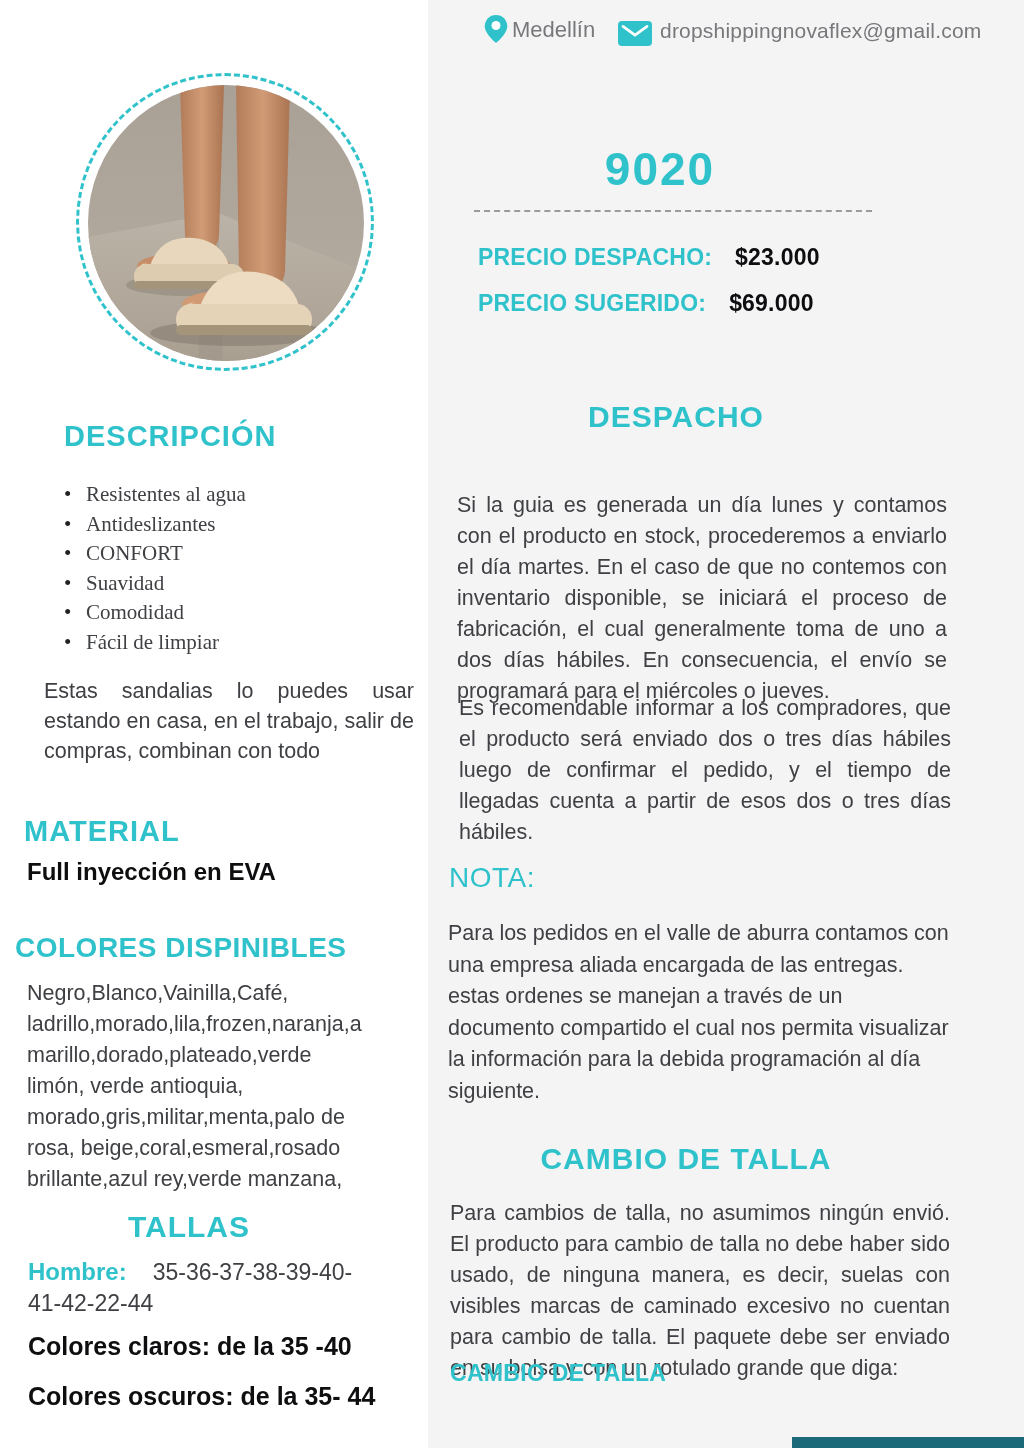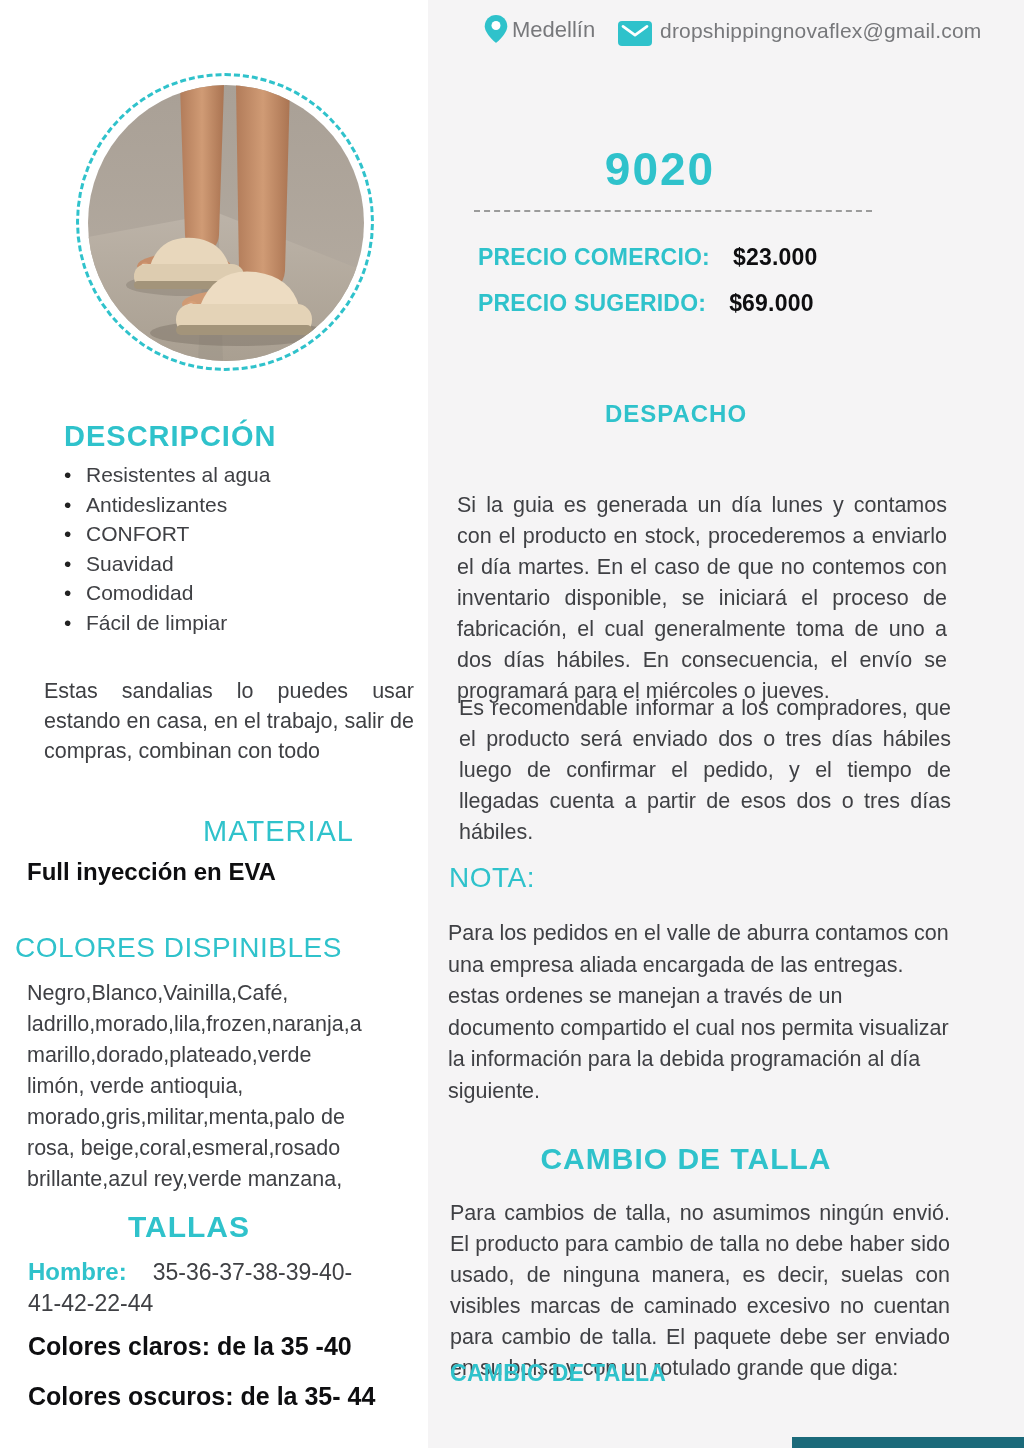--- a/index.html
+++ b/index.html
@@ -40,37 +40,37 @@
   .price-2{left:478px;top:290px;}
   .price-label{color:var(--accent);}
   .price-value{color:var(--black);margin-left:23px;}
 
   
   .photo-ring{left:76px;top:73px;width:298px;height:298px;border:3px dashed var(--accent);border-radius:50%;}
   .photo-circle{left:88px;top:85px;width:276px;height:276px;border-radius:50%;overflow:hidden;}
 
   
   .h-desc{left:64px;top:420px;font-size:29px;font-weight:800;color:var(--accent);letter-spacing:1px;}
-  .bullets{left:62px;top:460px;width:350px;list-style:none;}
+  .bullets{left:62px;top:480px;width:350px;list-style:none;font-family:Liberation Serif, serif;}
   .bullets li{font-size:21px;color:var(--ink);line-height:29.5px;padding-left:24px;position:relative;}
   .bullets li::before{content:"•";position:absolute;left:2px;color:#222;}
   .desc-par{left:44px;top:676px;width:370px;font-size:21.5px;line-height:30px;color:var(--ink);text-align:justify;}
-  .h-material{left:24px;top:815px;width:330px;text-align:right;font-size:29px;font-weight:400;color:var(--accent);letter-spacing:1px;}
+  .h-material{left:24px;top:815px;width:330px;text-align:left;font-size:29px;font-weight:700;color:var(--accent);letter-spacing:1px;}
   .material-val{left:27px;top:858px;font-size:24px;font-weight:bold;color:var(--black);}
-  .h-colors{left:15px;top:932px;font-size:28px;font-weight:400;color:var(--accent);letter-spacing:.5px;}
+  .h-colors{left:15px;top:932px;font-size:28px;font-weight:700;color:var(--accent);letter-spacing:.5px;}
   .colors-val{left:27px;top:978px;width:404px;font-size:21.5px;line-height:31px;color:var(--ink);white-space:pre-line;}
   .h-tallas{left:24px;top:1210px;width:330px;text-align:center;font-size:30px;font-weight:800;color:var(--accent);letter-spacing:1px;}
   .sizes-line1{left:28px;top:1258px;font-size:23px;color:var(--ink);}
   .sizes-gender{color:var(--accent);font-weight:800;font-size:24px;margin-right:26px;}
   .sizes-line2{left:28px;top:1290px;font-size:23px;color:var(--ink);}
   .sizes-light{left:28px;top:1332px;font-size:25px;font-weight:bold;color:var(--black);}
   .sizes-dark{left:28px;top:1382px;font-size:25px;font-weight:bold;color:var(--black);}
 
   
-  .h-despacho{left:456px;top:400px;width:440px;text-align:center;font-size:24px;font-weight:800;color:var(--accent);letter-spacing:1px;}
+  .h-despacho{left:456px;top:400px;width:440px;text-align:center;font-size:30px;font-weight:800;color:var(--accent);letter-spacing:1px;}
   .despacho-p1{left:457px;top:461px;width:490px;font-size:21.5px;line-height:31px;color:var(--ink);text-align:justify;margin-top:29px;}
   .despacho-p2{left:459px;top:693px;width:492px;font-size:21.5px;line-height:31px;color:var(--ink);text-align:justify;}
   .h-nota{left:449px;top:862px;font-size:28px;font-weight:400;color:var(--accent);letter-spacing:.5px;}
   .nota-par{left:448px;top:918px;width:505px;font-size:21.5px;line-height:31.5px;color:var(--ink);}
   .h-cambio{left:456px;top:1142px;width:460px;text-align:center;font-size:30px;font-weight:800;color:var(--accent);letter-spacing:1px;}
   .cambio-par{left:450px;top:1198px;width:500px;font-size:21.5px;line-height:31px;color:var(--ink);text-align:justify;}
   .cambio-highlight{left:450px;top:1360px;font-size:23px;font-weight:800;color:var(--accent);letter-spacing:.3px;}
 
   .footer-bar{left:792px;top:1437px;width:232px;height:11px;background:var(--footer-teal);}
 </style>
@@ -91,21 +91,21 @@
     <svg viewBox="0 0 34 25" width="28" height="20">
       <path d="M2 3 L17 14 L32 3" fill="none" stroke="#ffffff" stroke-width="3.4" stroke-linecap="round" stroke-linejoin="round"></path>
     </svg>
   </span>
   <div class="abs mail-text">dropshippingnovaflex@gmail.com</div>
 
 
   <div class="abs product-code">9020</div>
   <div class="abs dash-sep"></div>
   <div class="abs price-line price-1">
-    <span class="price-label">PRECIO COMERCIO:</span><span class="price-value">$23.000</span>
+    <span class="price-label">PRECIO DESPACHO:</span><span class="price-value">$23.000</span>
   </div>
   <div class="abs price-line price-2">
     <span class="price-label">PRECIO SUGERIDO:</span><span class="price-value">$69.000</span>
   </div>
 
   <div class="abs photo-ring"></div>
   <div class="abs photo-circle" title="beige-platform-slide-sandals-on-feet">
     <svg viewBox="0 0 276 276" width="276" height="276">
       <defs>
         <linearGradient id="wall" x1="0" y1="0" x2="0" y2="1">

